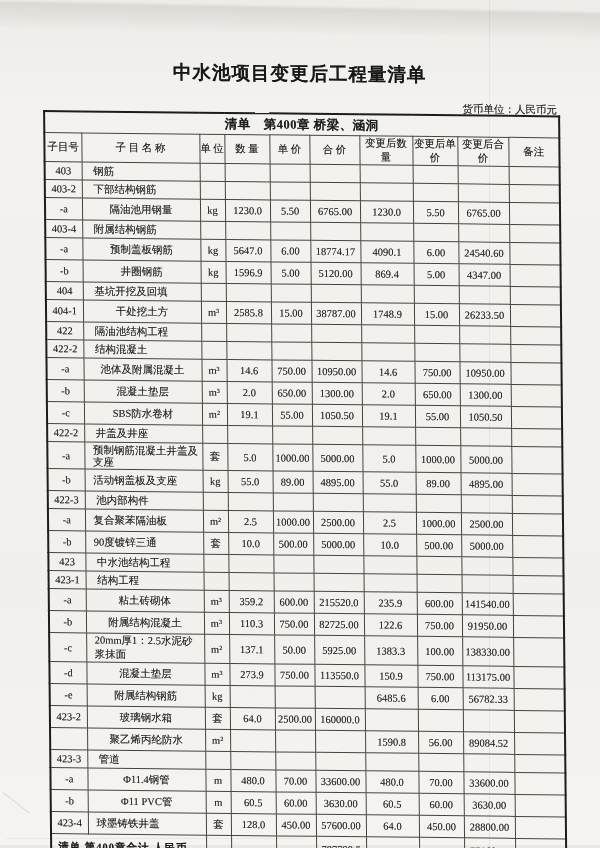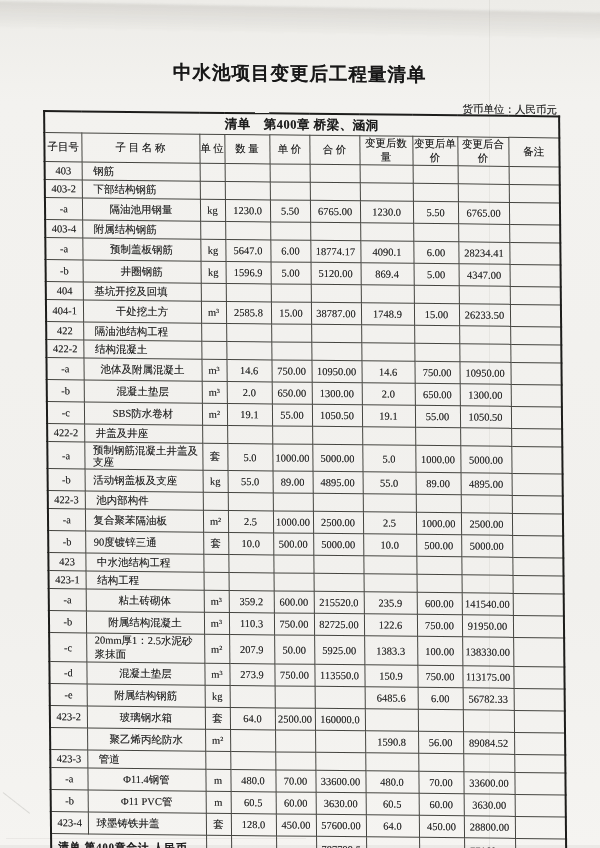--- a/index.html
+++ b/index.html
@@ -144,21 +144,21 @@
           </tr>
           <tr class="r-item">
             <td class="c-code">-a</td>
             <td class="c-name ac">预制盖板钢筋</td>
             <td class="c-unit">kg</td>
             <td class="c-qty">5647.0</td>
             <td class="c-price">6.00</td>
             <td class="c-total">18774.17</td>
             <td class="c-nqty">4090.1</td>
             <td class="c-nprice">6.00</td>
-            <td class="c-ntotal">28234.41</td>
+            <td class="c-ntotal">24540.60</td>
             <td class="c-note"></td>
           </tr>
           <tr class="r-item">
             <td class="c-code">-b</td>
             <td class="c-name ac">井圈钢筋</td>
             <td class="c-unit">kg</td>
             <td class="c-qty">1596.9</td>
             <td class="c-price">5.00</td>
             <td class="c-total">5120.00</td>
             <td class="c-nqty">869.4</td>
@@ -368,21 +368,21 @@
             <td class="c-total">82725.00</td>
             <td class="c-nqty">122.6</td>
             <td class="c-nprice">750.00</td>
             <td class="c-ntotal">91950.00</td>
             <td class="c-note"></td>
           </tr>
           <tr class="r-item">
             <td class="c-code">-c</td>
             <td class="c-name al">20mm厚1：2.5水泥砂浆抹面</td>
             <td class="c-unit">m²</td>
-            <td class="c-qty">207.9</td>
+            <td class="c-qty">137.1</td>
             <td class="c-price">50.00</td>
             <td class="c-total">5925.00</td>
             <td class="c-nqty">1383.3</td>
             <td class="c-nprice">100.00</td>
             <td class="c-ntotal">138330.00</td>
             <td class="c-note"></td>
           </tr>
           <tr class="r-item">
             <td class="c-code">-d</td>
             <td class="c-name ac">混凝土垫层</td>

